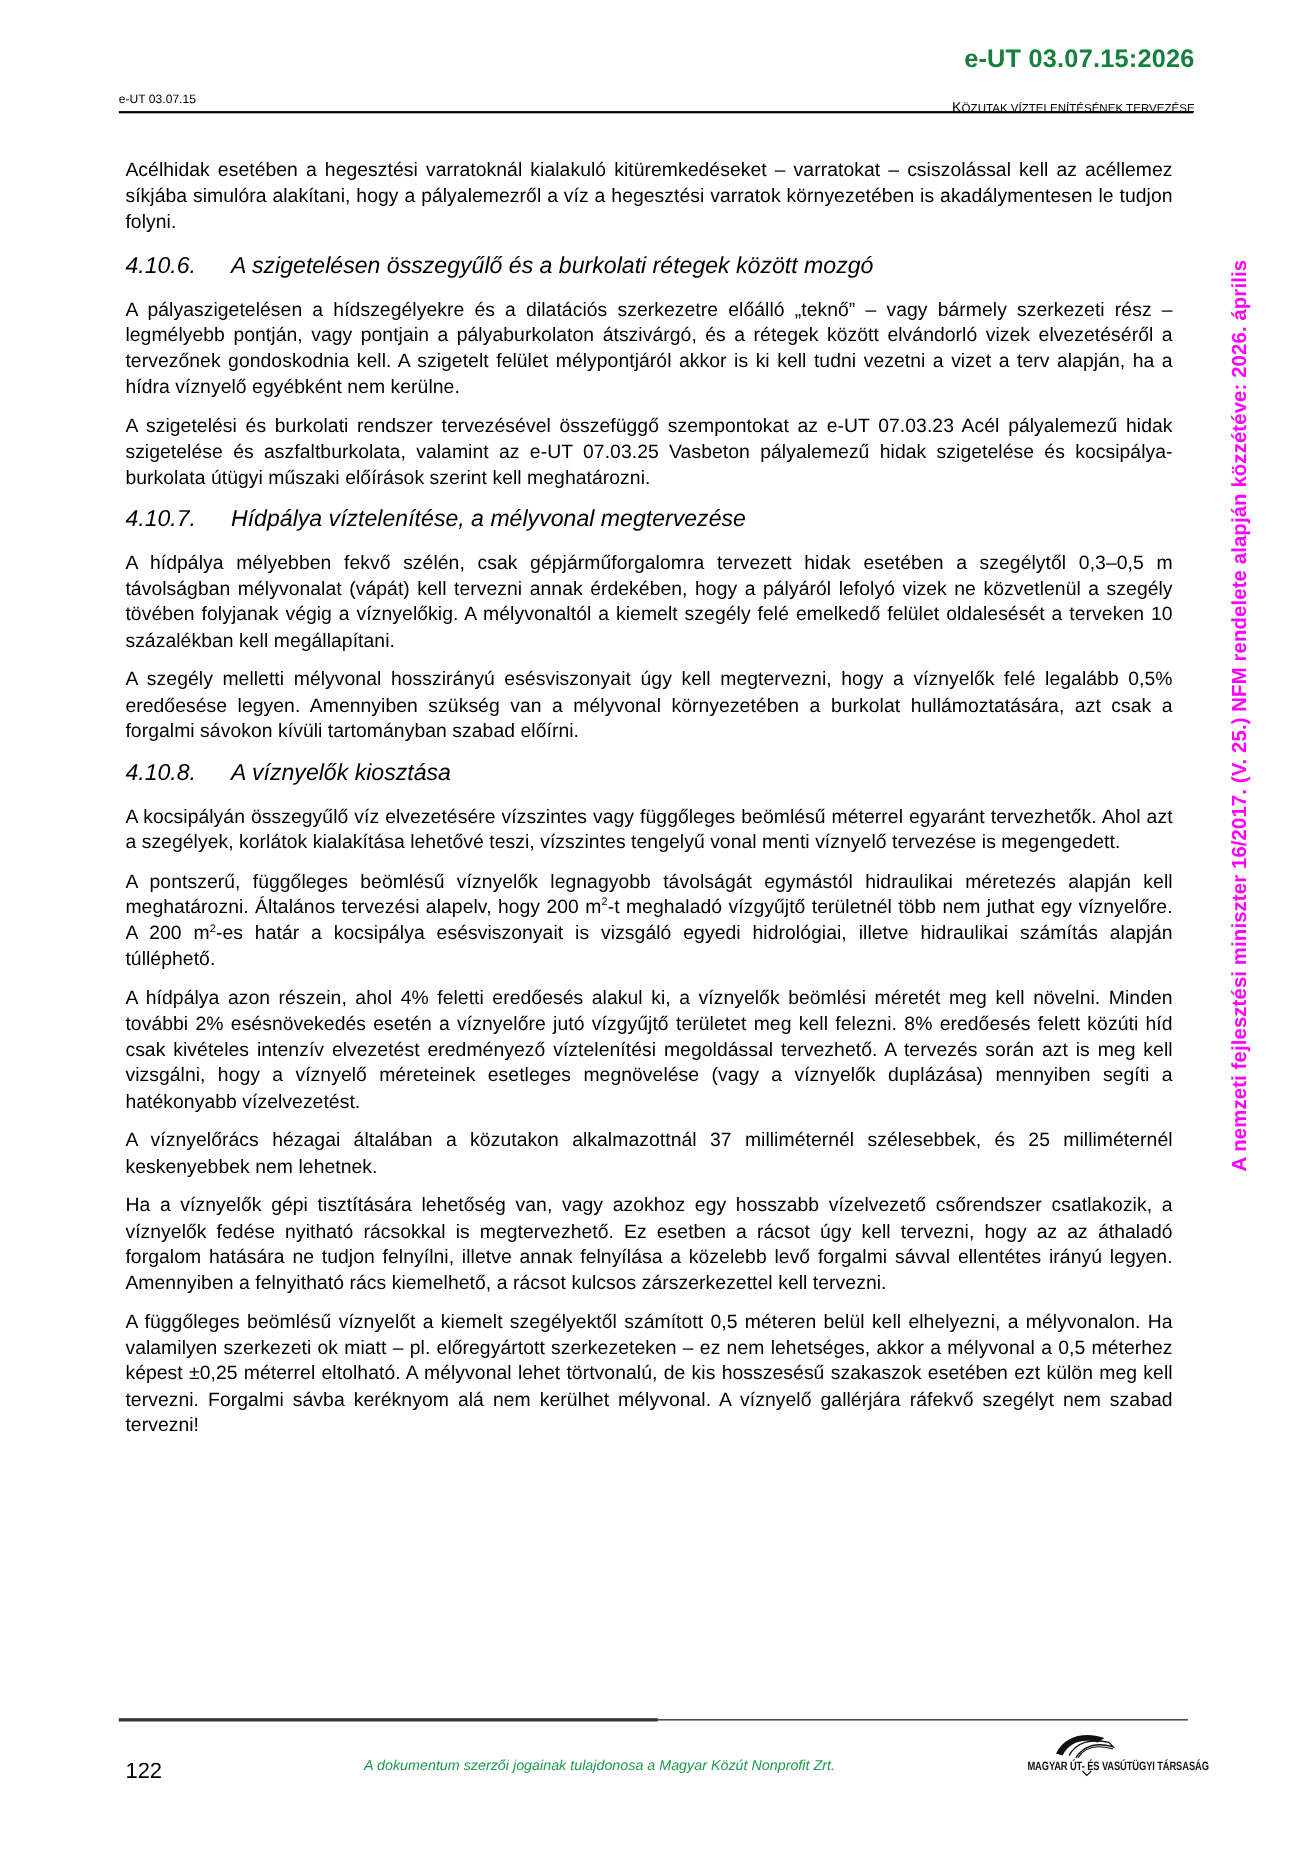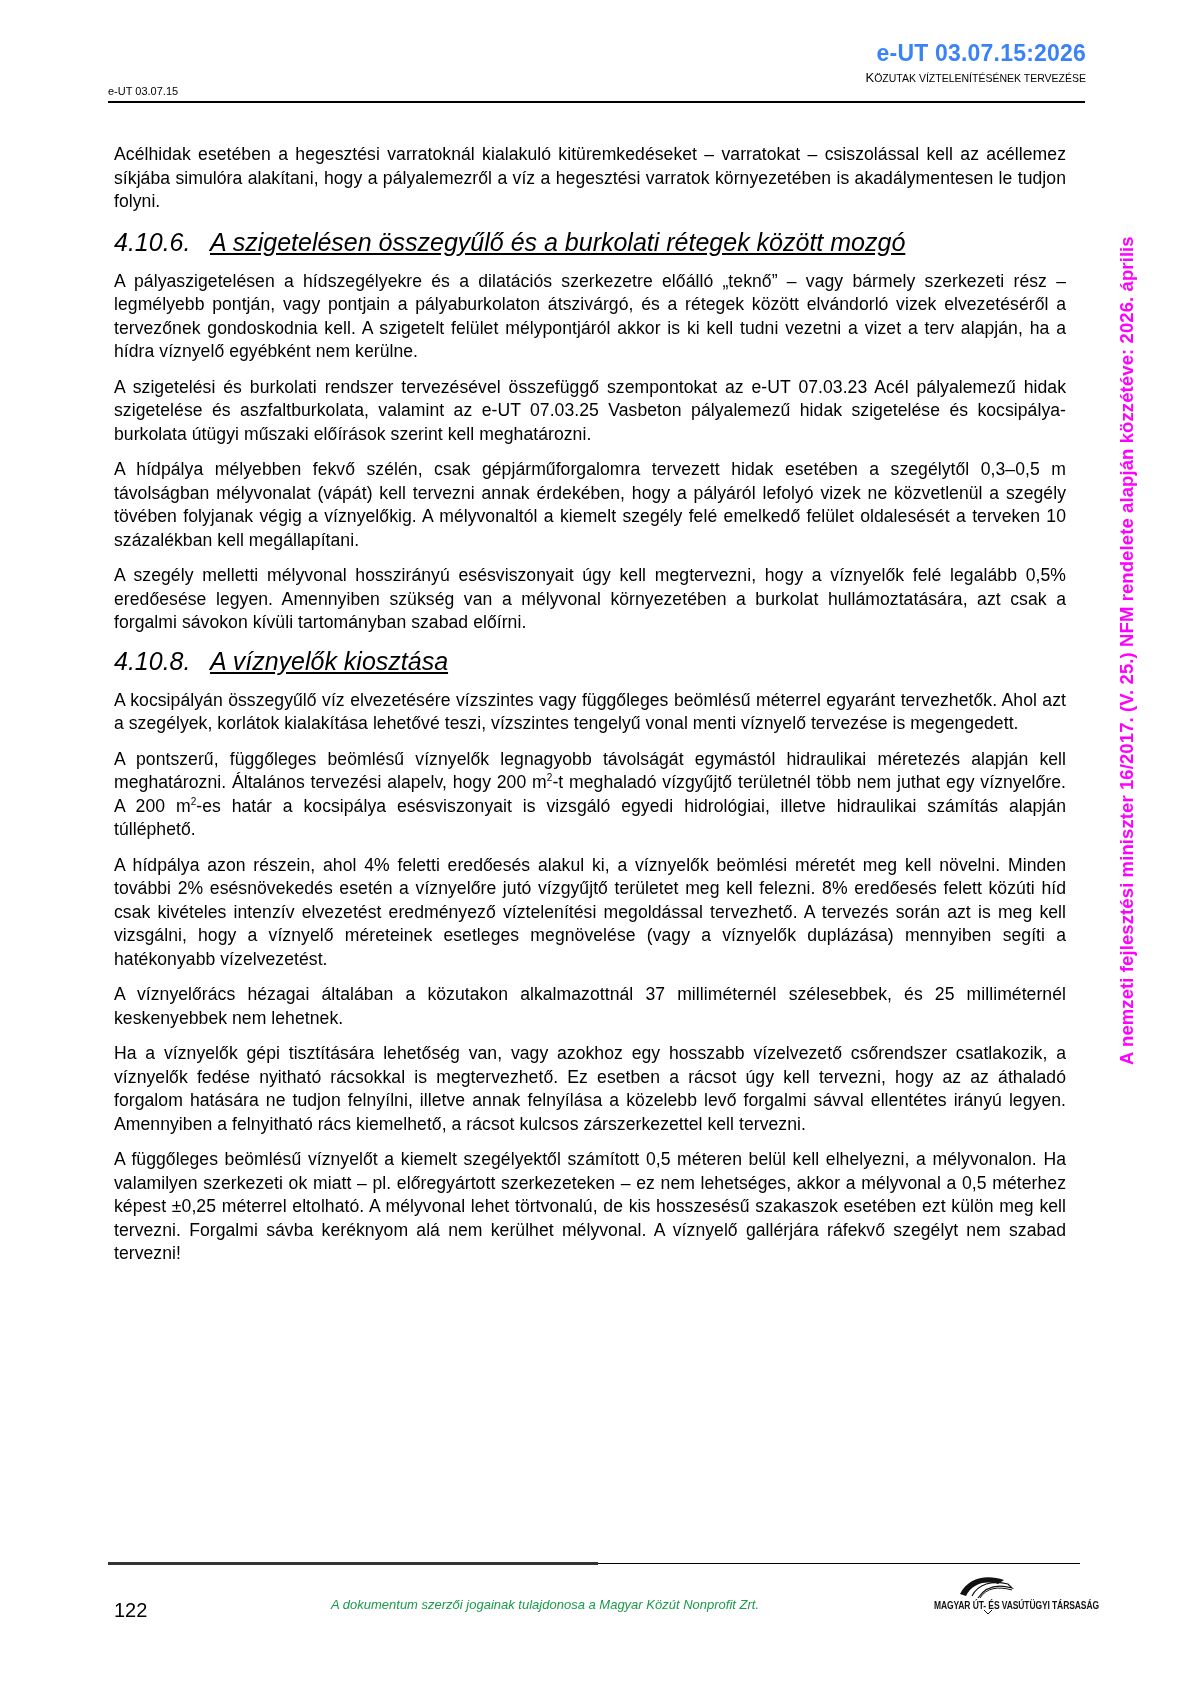--- a/index.html
+++ b/index.html
@@ -1,24 +1,24 @@
 <!DOCTYPE html>
 <html><head>
 <meta charset="utf-8">
 <style>
   html, body { margin: 0; padding: 0; background: #ffffff; }
   body { width: 1190px; height: 1684px; position: relative; overflow: hidden; font-family: "Liberation Sans", sans-serif; color: #000; }
-  .code-top { position: absolute; top: 40px; right: 104px; font-size: 23px; font-weight: bold; color: #3b82f6; letter-spacing: 0.2px; }
+  .code-top { position: absolute; top: 40px; right: 104px; font-size: 23px; font-weight: bold; color: #15803d; letter-spacing: 0.2px; }
   .hdr-left { position: absolute; top: 85px; left: 108px; font-size: 11px; color: #000; }
-  .hdr-right { position: absolute; top: 70px; right: 104px; font-size: 13px; color: #000; }
+  .hdr-right { position: absolute; top: 90px; right: 104px; font-size: 13px; color: #000; }
   .hdr-right .sc { font-size: 10.5px; }
   .hdr-rule { position: absolute; top: 101px; left: 108px; width: 977px; height: 2px; background: #000; }
   .content { position: absolute; top: 143px; left: 114px; width: 968px; }
   p { margin: 0 16px 12px 0; font-size: 17.6px; line-height: 23.5px; text-align: justify; letter-spacing: 0.05px; }
-  h2 { margin: 12px 0 14px 0; font-size: 25px; font-weight: normal; font-style: italic; line-height: 28px; text-decoration: underline; }
+  h2 { margin: 12px 0 14px 0; font-size: 21px; font-weight: normal; font-style: italic; line-height: 28px; }
   h2 .num { display: inline-block; width: 96px; }
   h2 .title-indent { padding-left: 96px; display: block; }
   .h-sec1 { margin-top: 14px; }
   sup { font-size: 10px; line-height: 0; vertical-align: super; }
   .watermark { position: absolute; left: 1116px; top: 1065px; transform-origin: 0 0; transform: rotate(-90deg); font-size: 18.5px; font-weight: bold; color: #ff00ff; white-space: nowrap; letter-spacing: 0.1px; }
   .ftr-rule-thick { position: absolute; top: 1562px; left: 108px; width: 490px; height: 3px; background: #333; }
   .ftr-rule-thin { position: absolute; top: 1563px; left: 598px; width: 482px; height: 1px; background: #000; }
   .page-num { position: absolute; top: 1599px; left: 114px; font-size: 20px; }
   .copyright { position: absolute; top: 1597px; left: 0; width: 100%; text-align: center; font-size: 13px; font-style: italic; color: #1a9a4a; margin-left: -50px; }
   .logo { position: absolute; top: 1572px; left: 920px; width: 160px; height: 46px; }
@@ -34,20 +34,23 @@
 
 <div class="content">
   <p>Acélhidak esetében a hegesztési varratoknál kialakuló kitüremkedéseket – varratokat – csiszolással kell az acéllemez síkjába simulóra alakítani, hogy a pályalemezről a víz a hegesztési varratok környezetében is akadálymentesen le tudjon folyni.</p>
 
   <h2 class="h-sec1">
     <span class="num">4.10.6.</span><span>A szigetelésen összegyűlő és a burkolati rétegek között mozgó</span>
   </h2>
   <p>A pályaszigetelésen a hídszegélyekre és a dilatációs szerkezetre előálló „teknő” – vagy bármely szerkezeti rész – legmélyebb pontján, vagy pontjain a pályaburkolaton átszivárgó, és a rétegek között elvándorló vizek elvezetéséről a tervezőnek gondoskodnia kell. A szigetelt felület mélypontjáról akkor is ki kell tudni vezetni a vizet a terv alapján, ha a hídra víznyelő egyébként nem kerülne.</p>
   <p>A szigetelési és burkolati rendszer tervezésével összefüggő szempontokat az e-UT 07.03.23 Acél pályalemezű hidak szigetelése és aszfaltburkolata, valamint az e-UT 07.03.25 Vasbeton pályalemezű hidak szigetelése és kocsipálya-burkolata útügyi műszaki előírások szerint kell meghatározni.</p>
 
+  <h2>
+    <span class="num">4.10.7.</span><span>Hídpálya víztelenítése, a mélyvonal megtervezése</span>
+  </h2>
   <p>A hídpálya mélyebben fekvő szélén, csak gépjárműforgalomra tervezett hidak esetében a szegélytől 0,3–0,5 m távolságban mélyvonalat (vápát) kell tervezni annak érdekében, hogy a pályáról lefolyó vizek ne közvetlenül a szegély tövében folyjanak végig a víznyelőkig. A mélyvonaltól a kiemelt szegély felé emelkedő felület oldalesését a terveken 10 százalékban kell megállapítani.</p>
   <p>A szegély melletti mélyvonal hosszirányú esésviszonyait úgy kell megtervezni, hogy a víznyelők felé legalább 0,5% eredőesése legyen. Amennyiben szükség van a mélyvonal környezetében a burkolat hullámoztatására, azt csak a forgalmi sávokon kívüli tartományban szabad előírni.</p>
 
   <h2>
     <span class="num">4.10.8.</span><span>A víznyelők kiosztása</span>
   </h2>
   <p>A kocsipályán összegyűlő víz elvezetésére vízszintes vagy függőleges beömlésű méterrel egyaránt tervezhetők. Ahol azt a szegélyek, korlátok kialakítása lehetővé teszi, vízszintes tengelyű vonal menti víznyelő tervezése is megengedett.</p>
   <p><span>A pontszerű, függőleges beömlésű víznyelők legnagyobb távolságát egymástól hidraulikai méretezés alapján kell meghatározni. Általános tervezési alapelv, hogy 200 m</span><sup>2</sup><span>-t meghaladó vízgyűjtő területnél több nem juthat egy víznyelőre. A 200 m</span><sup>2</sup><span>-es határ a kocsipálya esésviszonyait is vizsgáló egyedi hidrológiai, illetve hidraulikai számítás alapján túlléphető.</span></p>
   <p>A hídpálya azon részein, ahol 4% feletti eredőesés alakul ki, a víznyelők beömlési méretét meg kell növelni. Minden további 2% esésnövekedés esetén a víznyelőre jutó vízgyűjtő területet meg kell felezni. 8% eredőesés felett közúti híd csak kivételes intenzív elvezetést eredményező víztelenítési megoldással tervezhető. A tervezés során azt is meg kell vizsgálni, hogy a víznyelő méreteinek esetleges megnövelése (vagy a víznyelők duplázása) mennyiben segíti a hatékonyabb vízelvezetést.</p>
   <p>A víznyelőrács hézagai általában a közutakon alkalmazottnál 37 milliméternél szélesebbek, és 25 milliméternél keskenyebbek nem lehetnek.</p>

